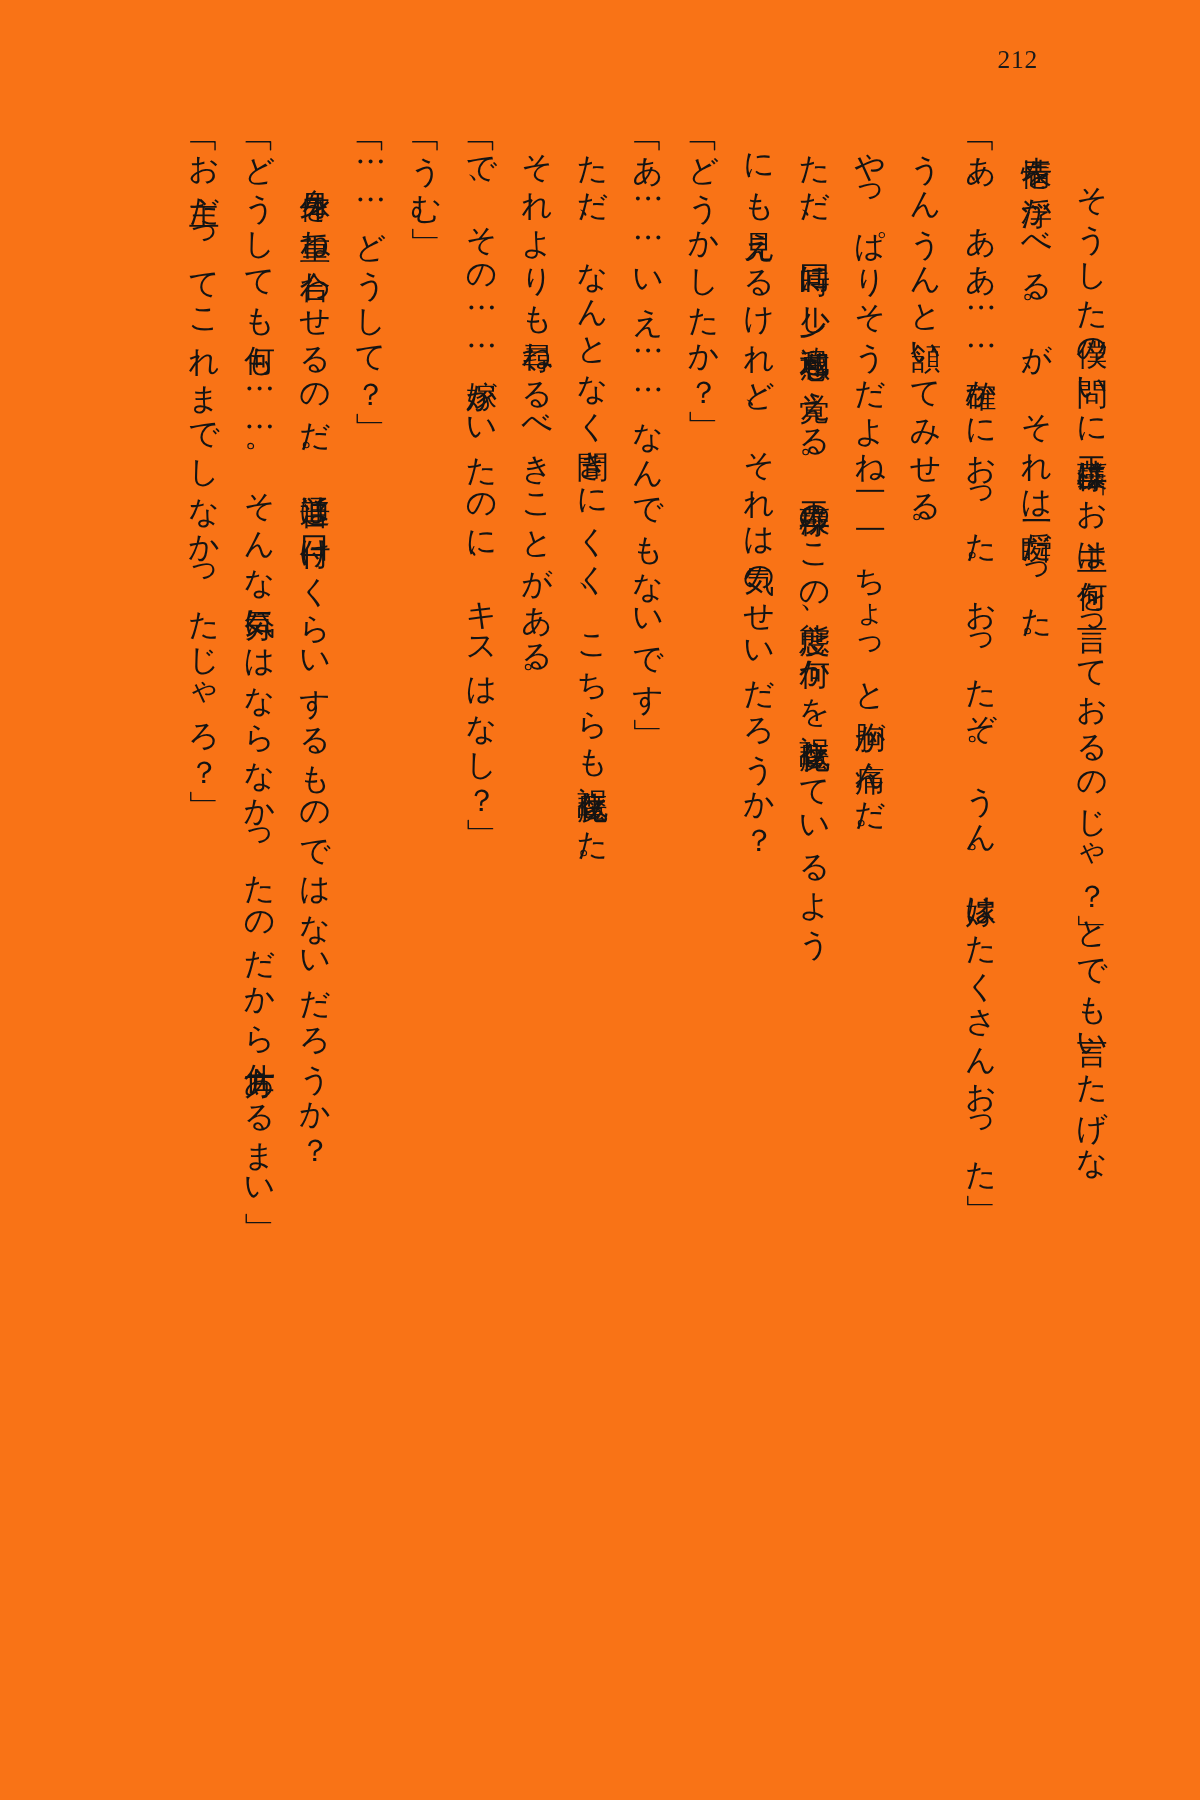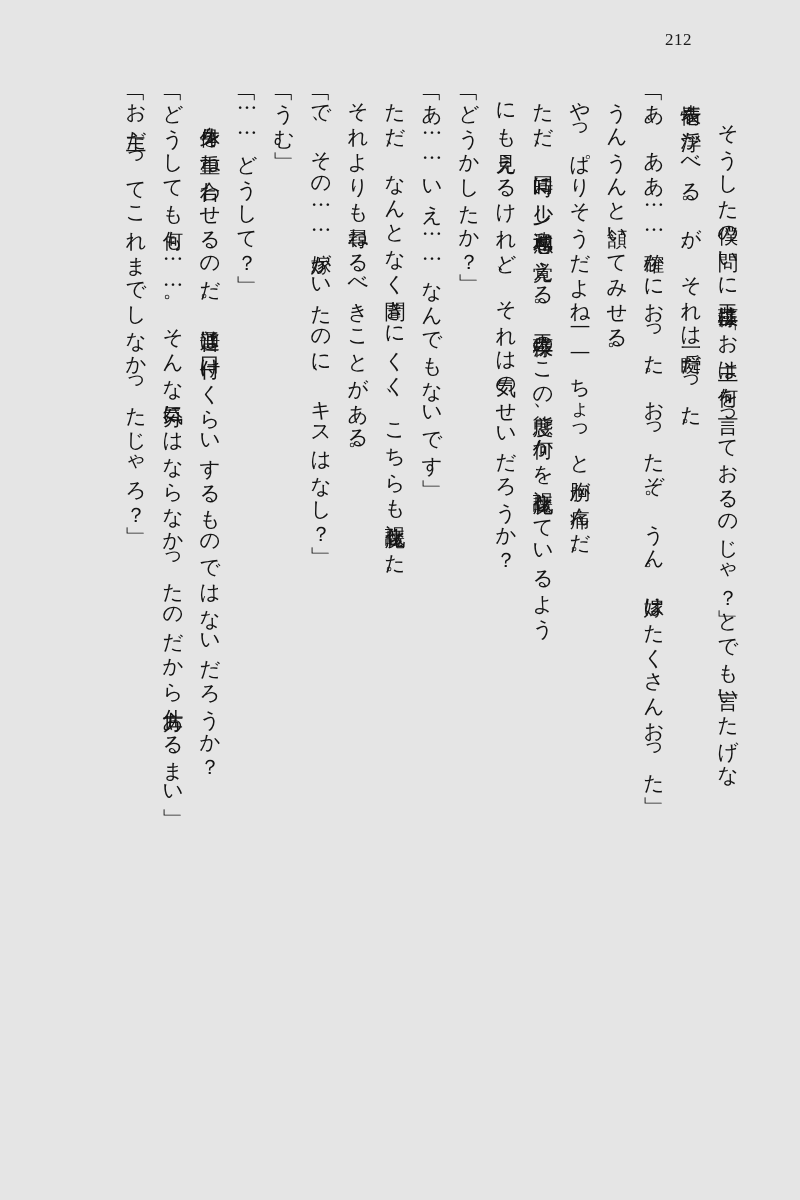--- a/index.html
+++ b/index.html
@@ -12,21 +12,21 @@
     height: 1200px;
     font-family: "Liberation Serif", serif;
     color: #111111;
     overflow: hidden;
   }
 
   .page {
     position: relative;
     width: 800px;
     height: 1200px;
-    background: #e5e5e5;
+    background: #f97316;
     box-sizing: border-box;
   }
 
   
   .page-number {
     position: absolute;
     top: 30px;
     right: 108px;
     font-family: "Liberation Serif", serif;
     font-size: 17px;

